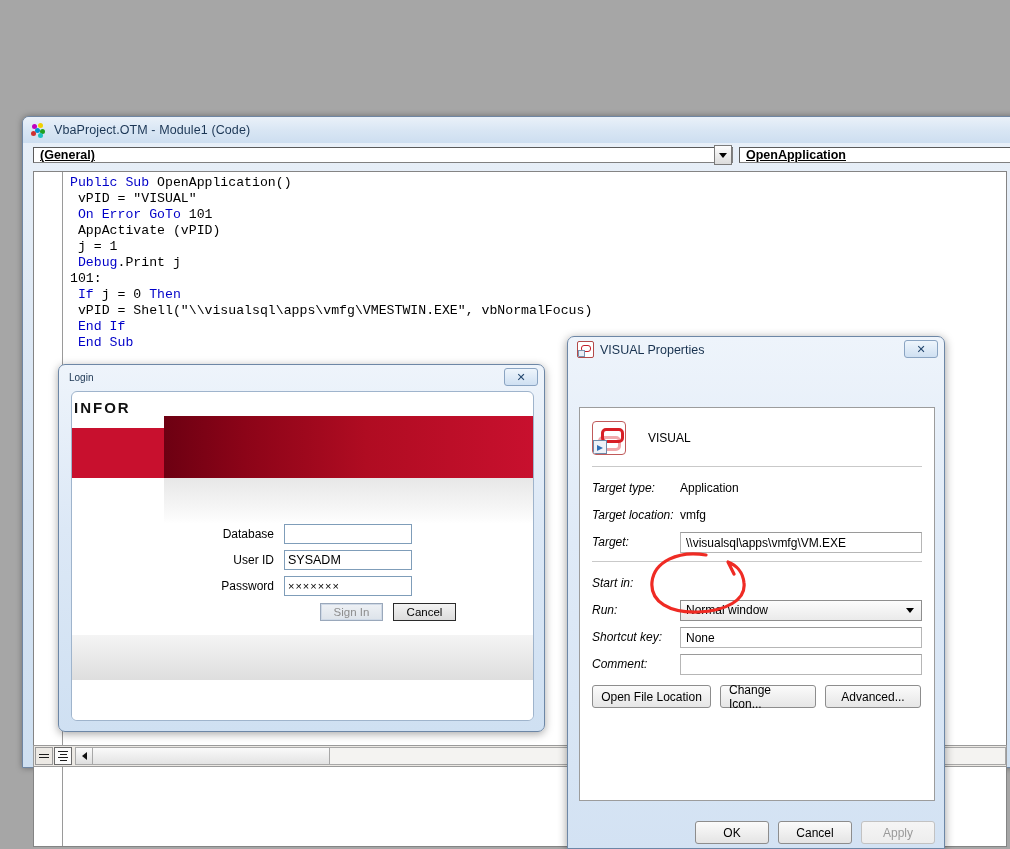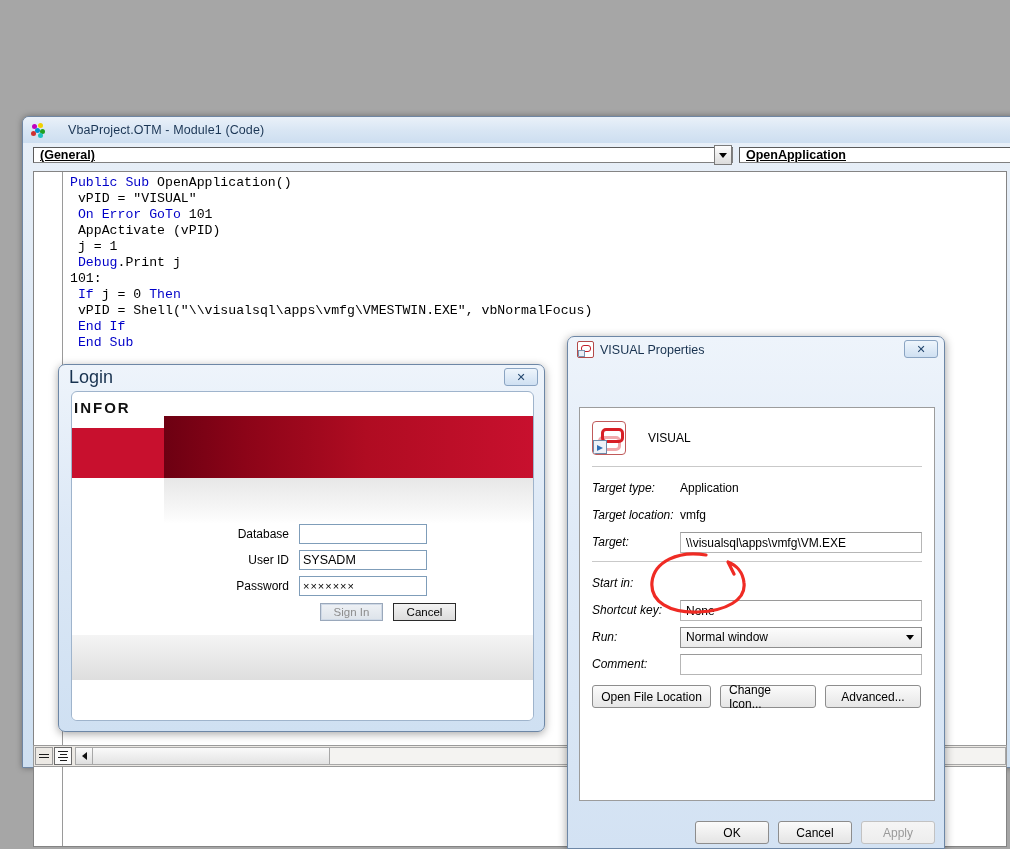--- a/index.html
+++ b/index.html
@@ -16,21 +16,21 @@
     border:1px solid #6f86a3;border-radius:7px 7px 0 0;
     box-shadow:0 0 6px rgba(0,0,0,0.35);
     box-sizing:border-box;
   }
   #vba-titlebar{
     position:absolute;left:0;top:0;right:0;height:26px;
     background:linear-gradient(180deg,#eaf1f9 0%,#d9e6f4 50%,#cddef0 100%);
     border-radius:6px 6px 0 0;
     display:flex;align-items:center;padding-left:8px;box-sizing:border-box;
   }
-  #vba-title-text{font-size:12.5px;color:#1b3655;margin-left:22px;letter-spacing:.1px;text-align:right;}
+  #vba-title-text{font-size:12.5px;color:#1b3655;margin-left:8px;letter-spacing:.1px;text-align:right;}
   .vba-icon{width:15px;height:15px;position:relative;display:inline-block;}
   .vba-icon i{position:absolute;width:5px;height:5px;border-radius:50%;display:block;}
   #vba-dropdown-row{
     position:absolute;left:10px;top:30px;right:0;height:22px;
     display:flex;align-items:stretch;
   }
   .vba-combo{
     background:#fff;border:1px solid #808080;border-top-color:#5a5a5a;border-left-color:#5a5a5a;
     display:flex;align-items:center;box-sizing:border-box;height:16px;text-decoration:underline;
   }
@@ -67,21 +67,21 @@
   .hs-track{flex:1;background:#f4f3f1;}
 
   
   #login-dialog{
     position:absolute;left:58px;top:364px;width:487px;height:368px;
     background:linear-gradient(180deg,#eef4fb 0%,#dce8f6 45%,#cfe0f2 100%);
     border:1px solid #6d87a6;border-radius:7px;
     box-shadow:0 2px 9px rgba(0,0,0,0.35);box-sizing:border-box;
   }
   #login-titlebar{position:absolute;left:0;top:0;right:0;height:24px;display:flex;align-items:center;padding-left:10px;box-sizing:border-box;}
-  #login-title-text{font-size:18px;color:#18324f;}
+  #login-title-text{font-size:10px;color:#18324f;}
   .winclose{
     position:absolute;right:6px;top:3px;width:34px;height:18px;border-radius:3px;
     background:linear-gradient(180deg,#eef5fc,#cfe0f2);border:1px solid #8aa4c2;
     display:flex;align-items:center;justify-content:center;font-size:11px;color:#24476e;
     font-family:"Liberation Sans",sans-serif;box-sizing:border-box;
   }
   #login-client{
     position:absolute;left:12px;top:26px;width:463px;height:330px;
     background:#fff;border:1px solid #9fb4cc;border-radius:6px;box-sizing:border-box;overflow:hidden;
   }
@@ -89,21 +89,21 @@
     position:absolute;left:2px;top:4px;width:84px;height:22px;
     display:flex;align-items:center;
   }
   .infor-text{font-family:"Liberation Sans",sans-serif;font-weight:bold;font-size:15px;letter-spacing:2px;color:#111;}
   #red-left-block{position:absolute;left:0px;top:36px;width:92px;height:50px;background:#c8102e;}
   #red-banner{position:absolute;left:92px;top:24px;right:0;height:62px;
     background:linear-gradient(90deg,#6d0012 0%,#8c0418 22%,#b00c22 55%,#c8102e 100%);}
   #banner-fade{position:absolute;left:92px;top:86px;right:0;height:46px;
     background:linear-gradient(180deg,#e7e7e7 0%,#f7f7f7 70%,#ffffff 100%);}
   #login-form{position:absolute;left:0;top:130px;right:0;}
-  .frow{display:flex;align-items:center;height:23px;margin-bottom:3px;padding-left:15px;}
+  .frow{display:flex;align-items:center;height:23px;margin-bottom:3px;}
   .flabel{width:202px;text-align:right;padding-right:10px;font-size:12px;color:#000;font-family:"Liberation Sans",sans-serif;}
   .ftext{
     width:128px;height:20px;background:#fff;border:1px solid #7f9db9;
     box-sizing:border-box;font-size:12.5px;padding:1px 3px;color:#000;line-height:17px;
     font-family:"Liberation Sans",sans-serif;
   }
   .pwdmask{letter-spacing:1px;font-size:11px;}
   #login-buttons{display:flex;margin-left:248px;margin-top:6px;}
   .lbtn{
     width:63px;height:18px;font-size:11.5px;box-sizing:border-box;
@@ -324,31 +324,31 @@
       </div>
       <div class="prow">
         <span class="plabel">Target:</span>
         <span class="pinput">\\visualsql\apps\vmfg\VM.EXE</span>
       </div>
       <div class="hr"></div>
       <div class="prow">
         <span class="plabel">Start in:</span>
       </div>
       <div class="prow">
-        <span class="plabel">Shortcut key:</span>
-        <span class="pinput">None</span>
-      </div>
-      <div class="prow">
         <span class="plabel">Run:</span>
         <span class="pselect">
           <span>Normal window</span>
           <span class="tri-down"></span>
         </span>
       </div>
       <div class="prow">
+        <span class="plabel">Shortcut key:</span>
+        <span class="pinput">None</span>
+      </div>
+      <div class="prow">
         <span class="plabel">Comment:</span>
         <span class="pinput"></span>
       </div>
 
       <div id="prop-buttons">
         <span class="pbtn" style="width:119px;">Open File Location</span>
         <span class="pbtn" style="width:96px;">Change Icon...</span>
         <span class="pbtn" style="width:96px;">Advanced...</span>
       </div>
     </div>

